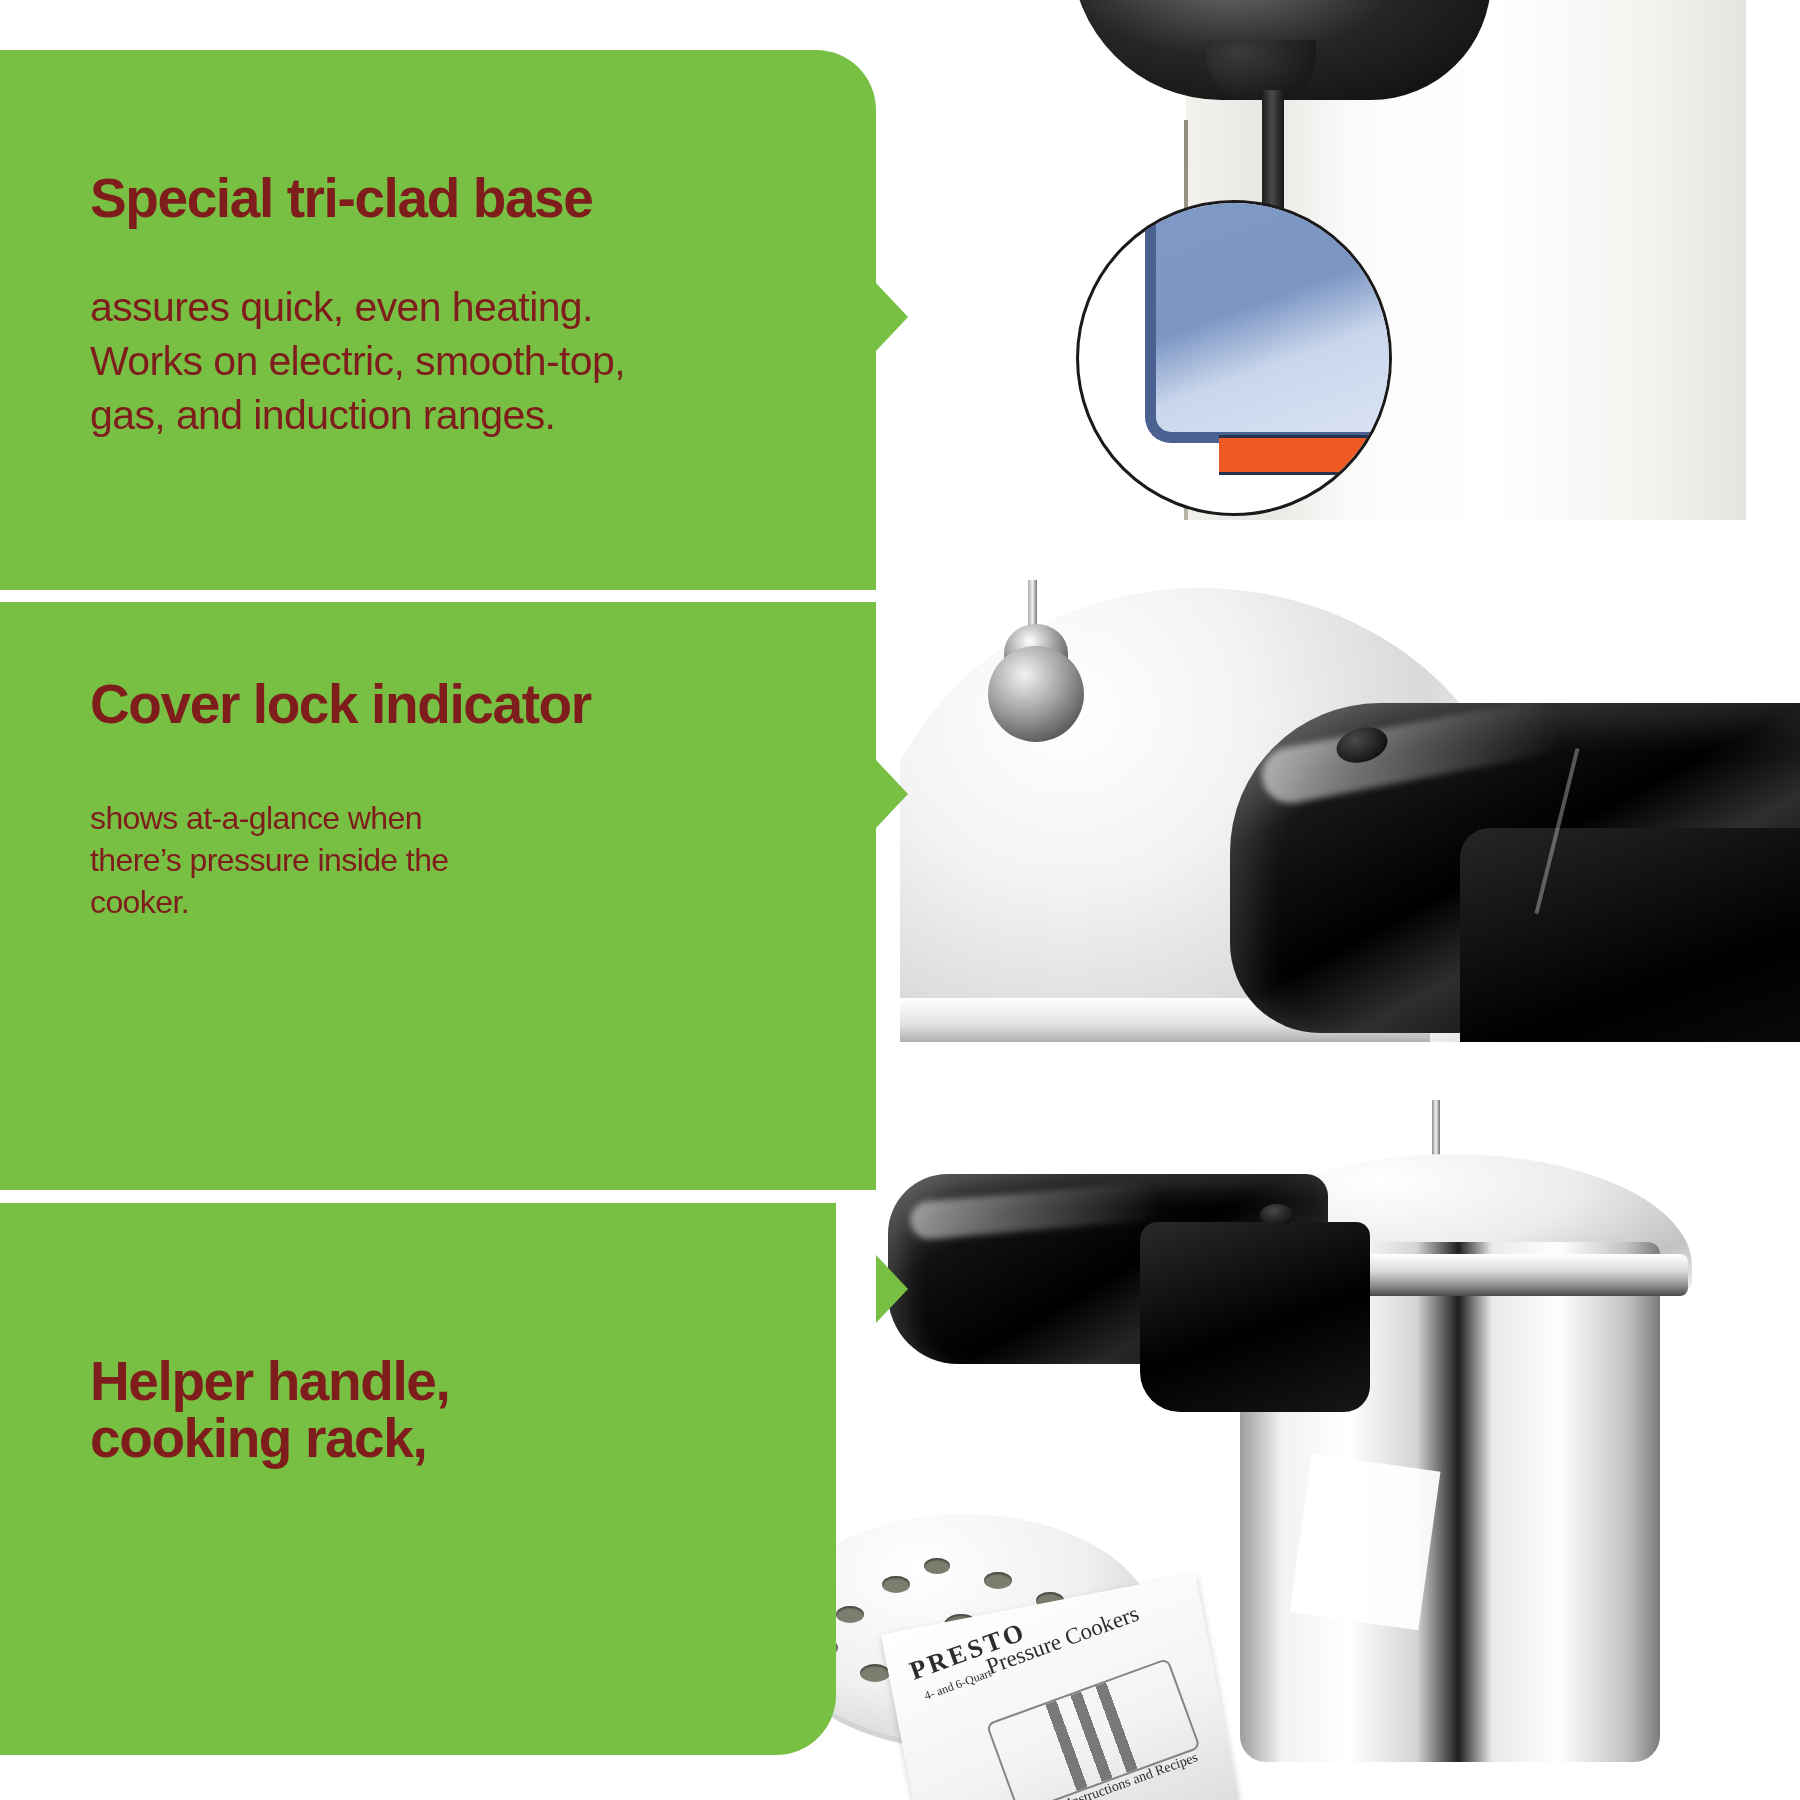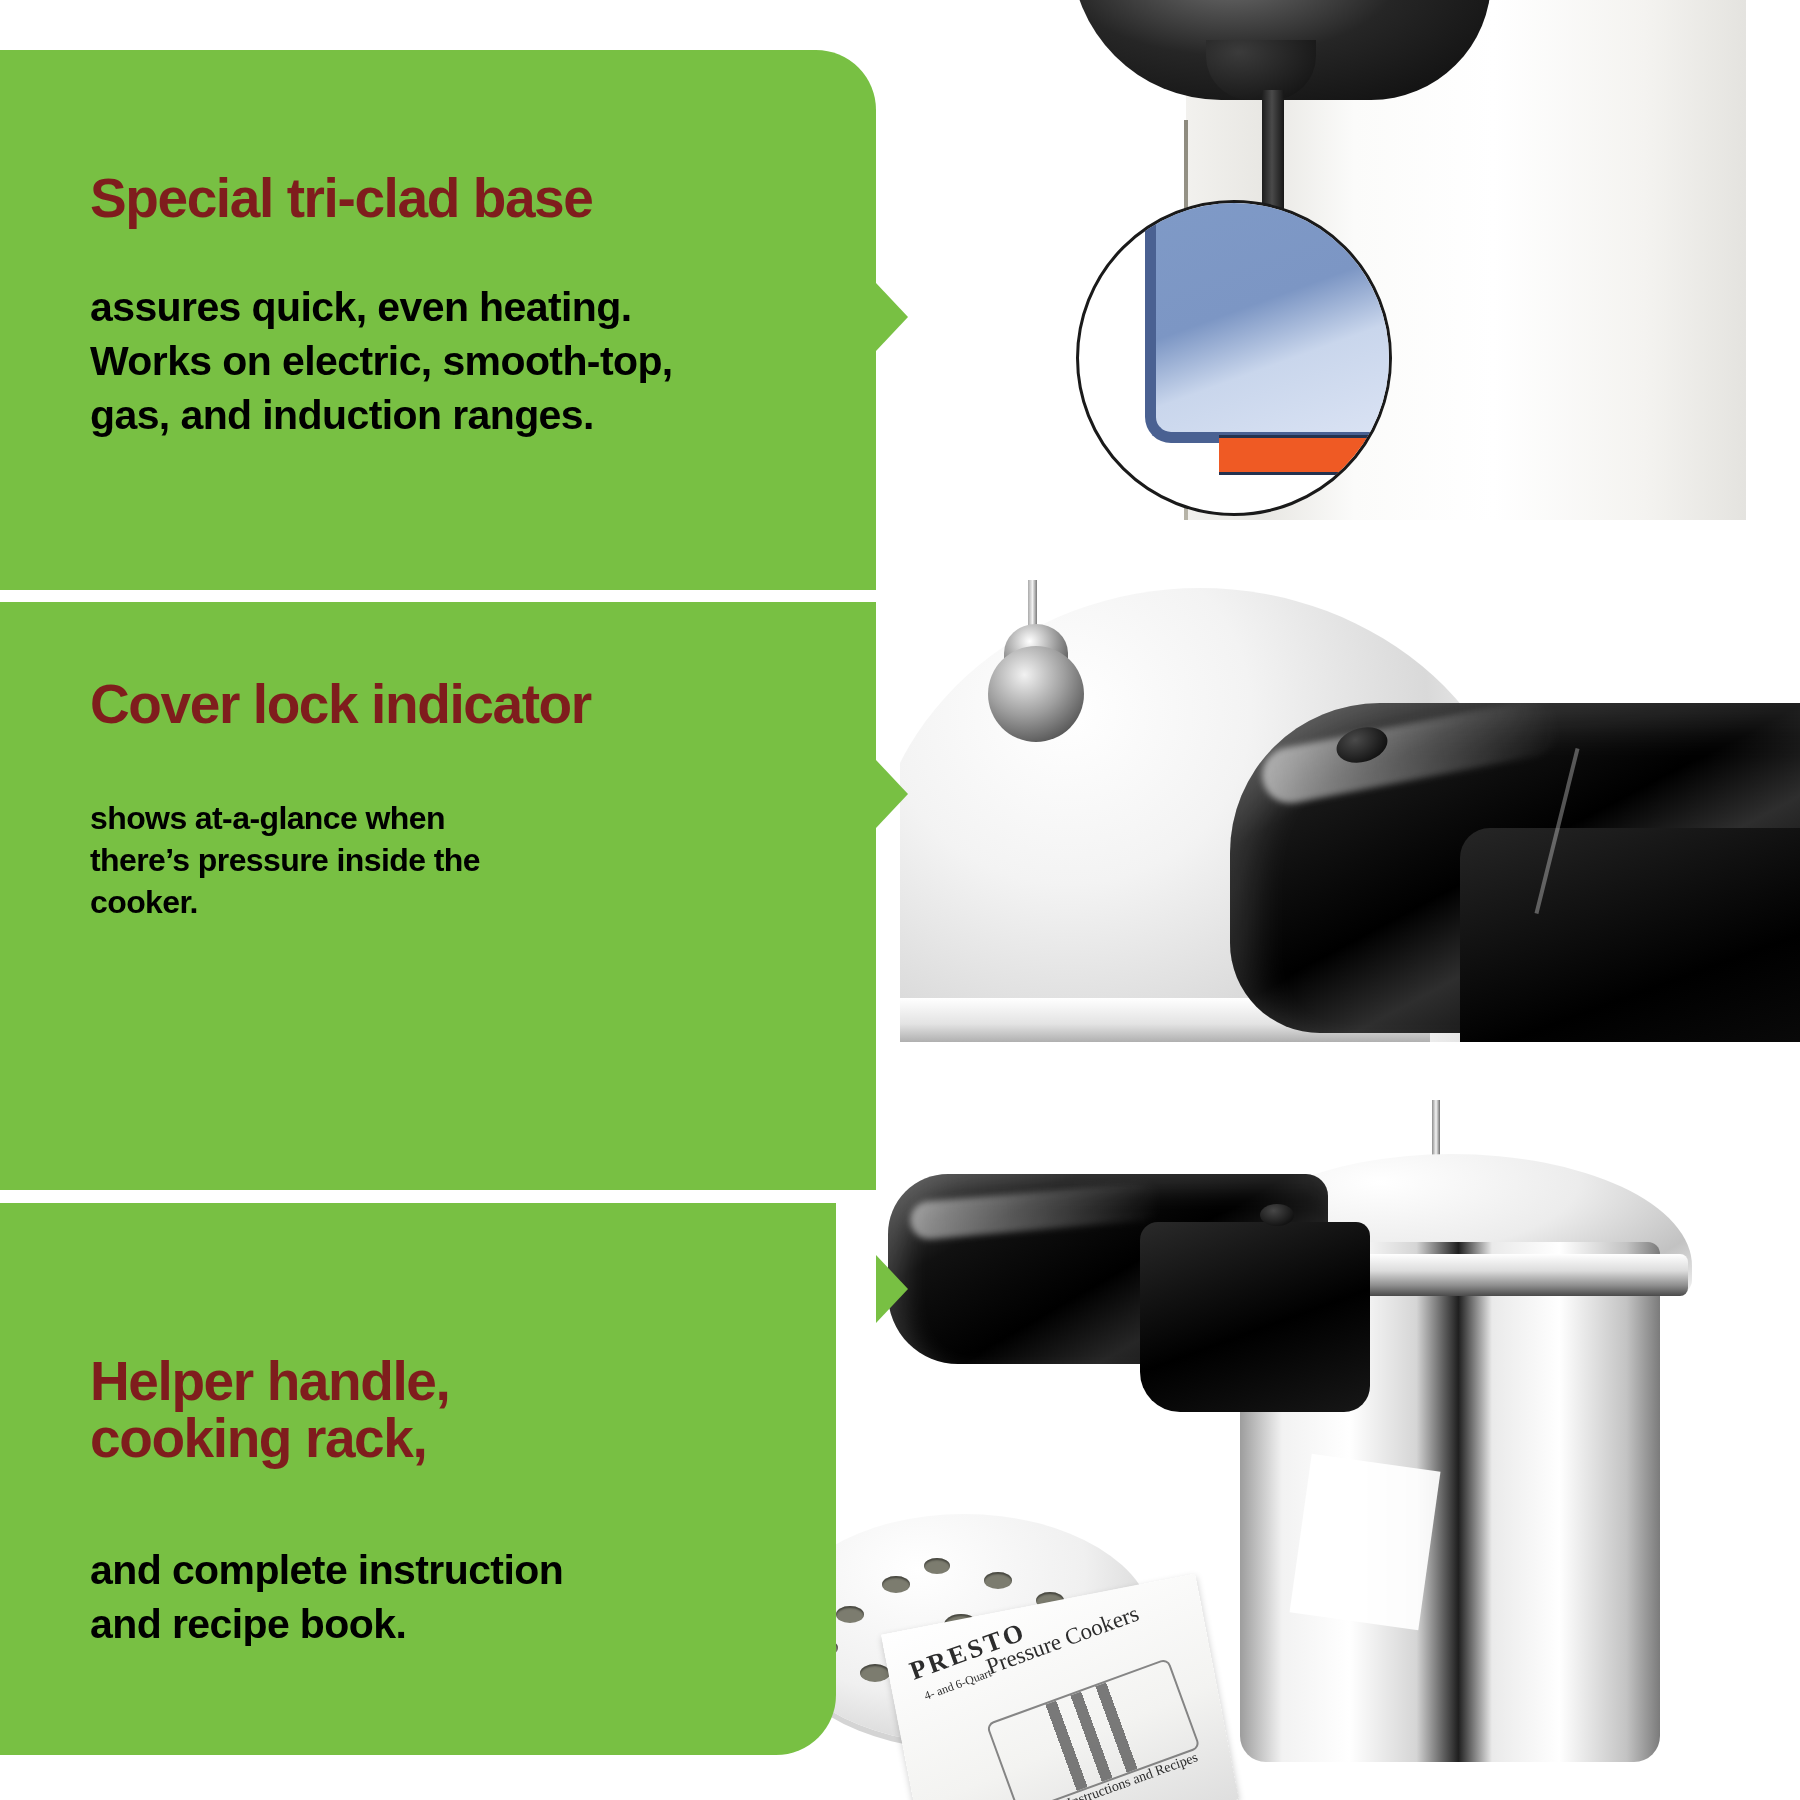--- a/index.html
+++ b/index.html
@@ -7,21 +7,21 @@
   .stage{position:relative;width:1800px;height:1800px;background:#fff;overflow:hidden;}
 
   
   .panel{position:absolute;left:0;background:#78C043;}
   .panel .inner{position:relative;height:100%;box-sizing:border-box;}
   .pointer{position:absolute;width:0;height:0;border-top:34px solid transparent;
            border-bottom:34px solid transparent;border-left:32px solid #78C043;}
 
   .ptitle{position:absolute;left:90px;color:#7f1d1d;font-weight:bold;
           letter-spacing:-1.4px;line-height:1.03;white-space:pre-line;}
-  .pbody{position:absolute;left:90px;color:#000000;font-weight:700;
+  .pbody{position:absolute;left:90px;color:#7f1d1d;font-weight:400;
          letter-spacing:-0.6px;line-height:1.32;white-space:pre-line;}
 
   
   #panel1{top:50px;height:540px;width:876px;border-top-right-radius:60px;}
   #panel2{top:602px;height:588px;width:876px;}
   #panel3{top:1203px;height:552px;width:836px;border-bottom-right-radius:60px;}
 
   #panel1 .ptitle{top:120px;font-size:55px;}
   #panel1 .pbody{top:230px;font-size:41px;}
   #panel2 .ptitle{top:74px;font-size:55px;}
@@ -228,19 +228,17 @@
 there’s pressure inside the
 cooker.</div>
     </div>
   </div>
   <div class="pointer" id="ptr2"></div>
 
   <div class="panel" id="panel3">
     <div class="inner">
       <div class="ptitle">Helper handle,
 cooking rack,</div>
-      <div class="pbody">and complete instruction
-and recipe book.</div>
     </div>
   </div>
   <div class="pointer" id="ptr3"></div>
 
 </div>
 
 </body></html>

